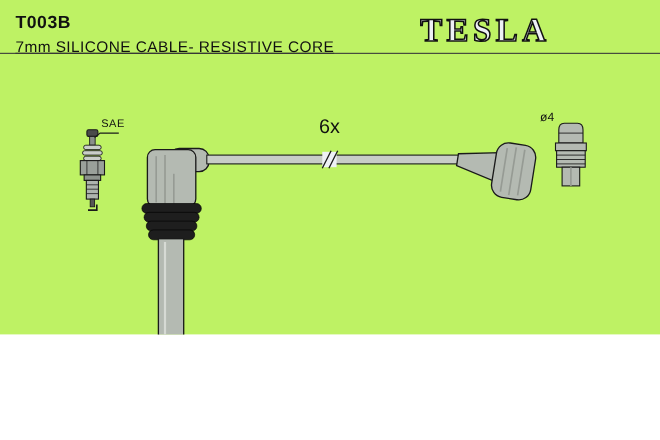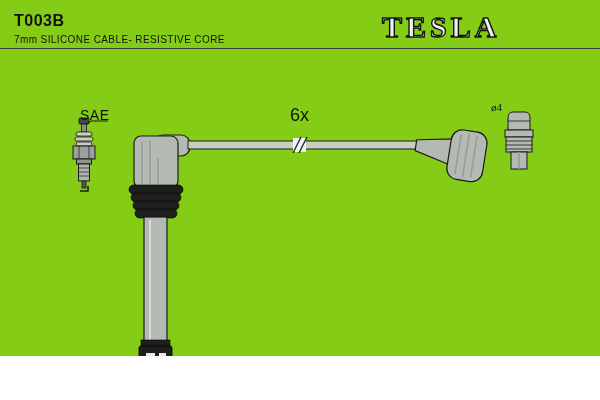--- a/index.html
+++ b/index.html
@@ -1,24 +1,24 @@
 <!DOCTYPE html>
 <html><head>
 <meta charset="utf-8">
 <style>
   html,body{margin:0;padding:0;}
   body{width:600px;height:400px;font-family:"Liberation Sans",sans-serif;}
-  .page{position:relative;width:600px;height:356px;background:#84cc16;overflow:hidden;color:#111;text-align:center;}
+  .page{position:relative;width:600px;height:304px;background:#bef264;overflow:hidden;color:#111;text-align:center;}
   .part-number{position:absolute;left:14px;top:12px;font-size:16px;font-weight:bold;letter-spacing:.5px;}
-  .subtitle{position:absolute;left:14px;top:34px;font-size:10px;letter-spacing:.4px;}
+  .subtitle{position:absolute;left:14px;top:34px;font-size:14px;letter-spacing:.4px;text-decoration:underline;}
   .brand-svg{position:absolute;left:380px;top:6px;}
   .divider{position:absolute;left:0;top:48px;width:600px;border-top:1.5px solid #3a3a3a;}
   .qty{position:absolute;left:290px;top:105px;font-size:18px;}
-  .lbl-sae{position:absolute;left:80px;top:107px;font-size:14px;letter-spacing:.5px;}
-  .lbl-d4{position:absolute;left:491px;top:101px;font-size:11px;font-family:Liberation Serif, serif;}
+  .lbl-sae{position:absolute;left:92px;top:107px;font-size:10px;letter-spacing:.5px;}
+  .lbl-d4{position:absolute;left:491px;top:101px;font-size:11px;}
   .diagram-svg{position:absolute;left:0;top:0;}
 </style>
 </head>
 <body>
 
 <div class="page">
 
   <svg class="diagram-svg" width="600" height="400" viewBox="0 0 600 400">
 
     <g stroke="#1a1a1a">

